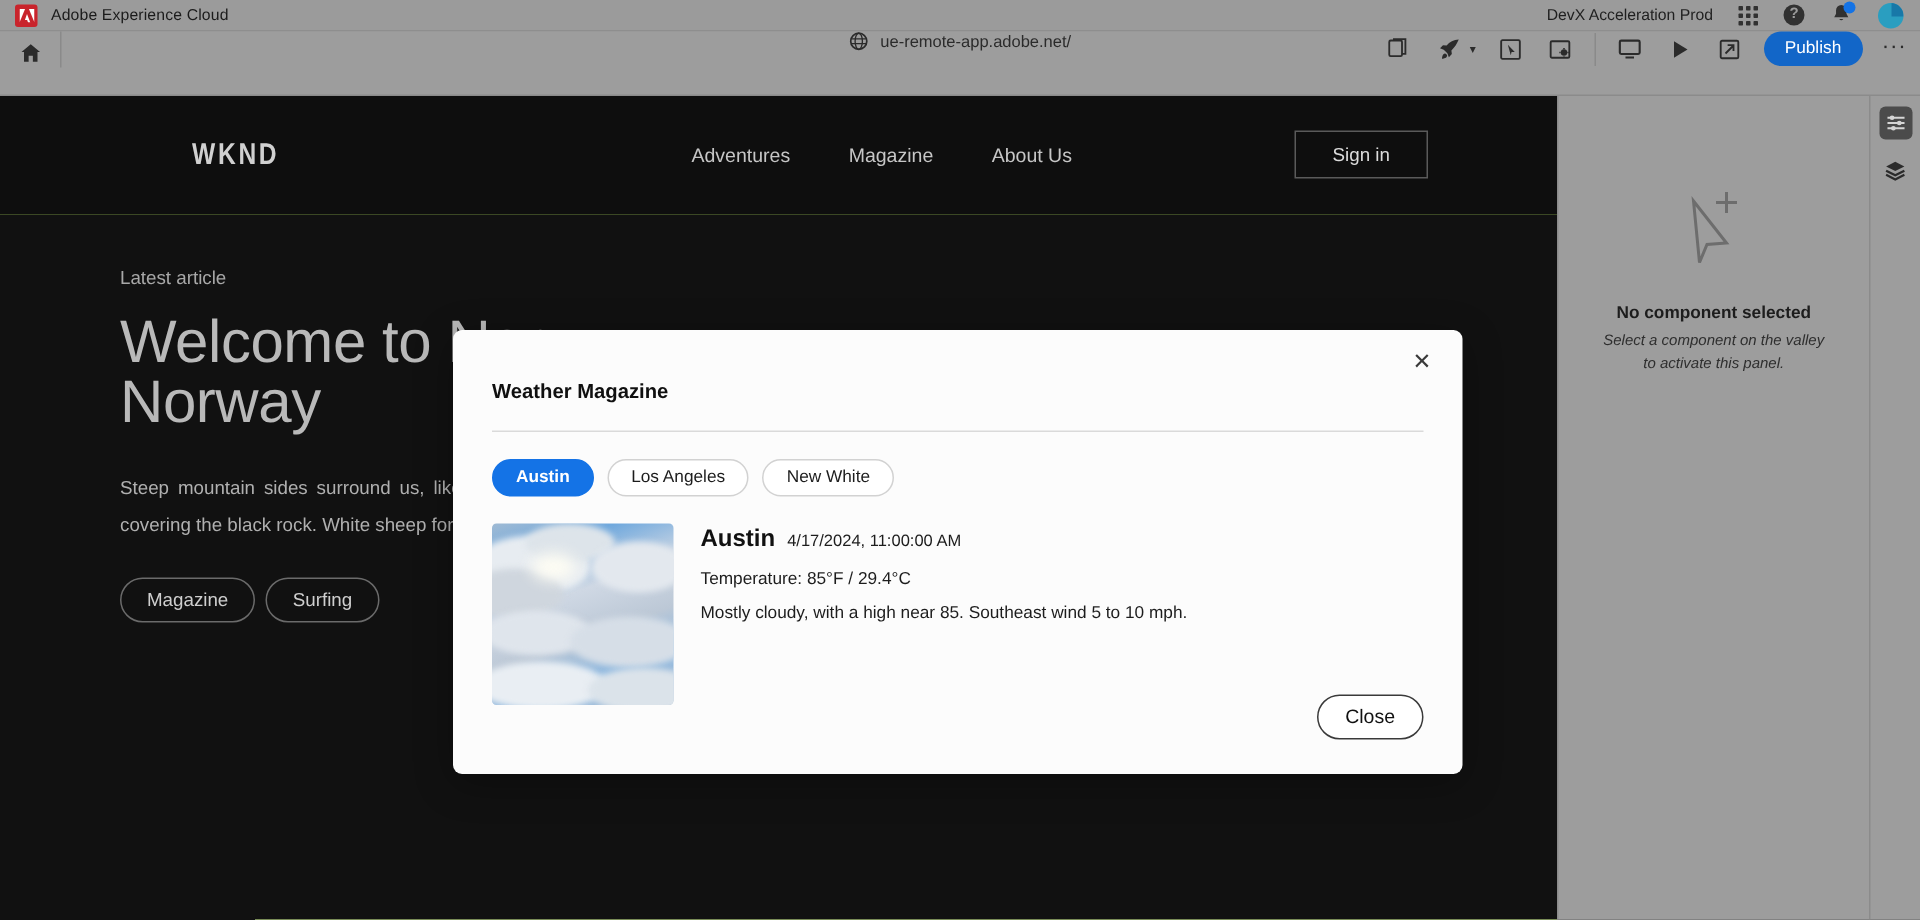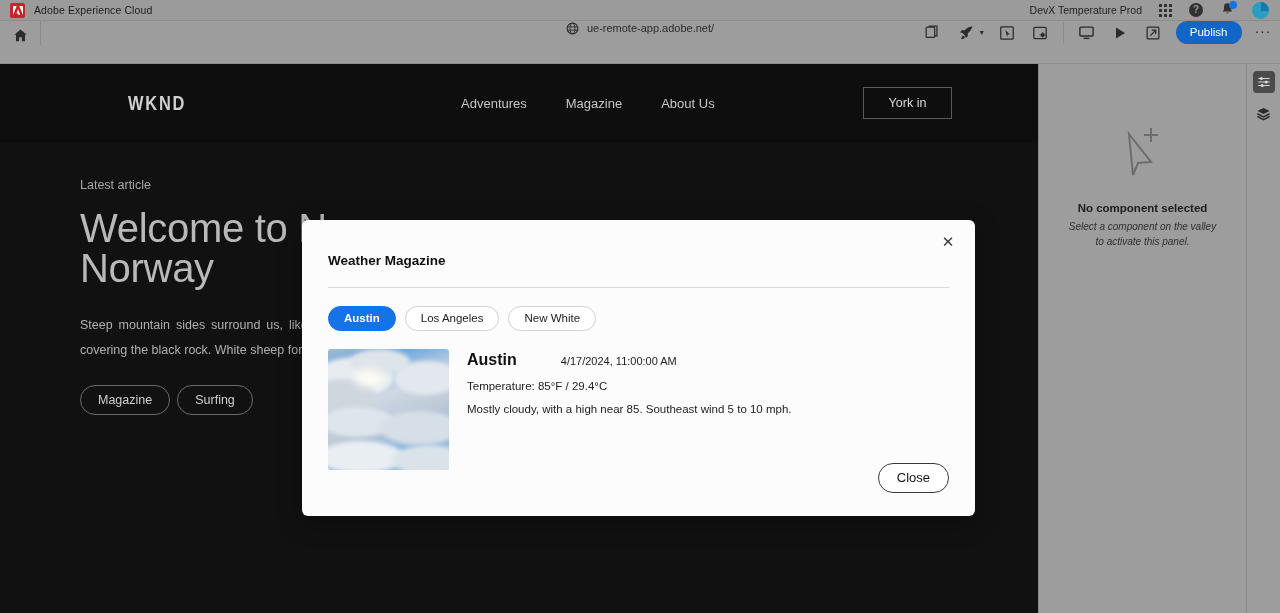--- a/index.html
+++ b/index.html
@@ -150,21 +150,21 @@
   .forecast { display: flex; gap: 18px; margin-top: 18px; }
   .wx-photo {
     width: 121px; height: 121px; border-radius: 3px; flex: 0 0 121px;
     overflow:hidden; position:relative;
     background: linear-gradient(160deg,#9fbad4 0%,#6fa8dd 18%,#cfd8e4 40%,#bcc8d6 60%,#89b6e0 78%,#aebfd2 100%);
   }
   .wx-photo .cl { position:absolute; border-radius:50%; filter: blur(2.2px); }
   .wx-info { padding-top: 2px; }
   .wx-city-line { display: flex; align-items: baseline; gap: 8px; }
   .wx-city { font-size: 16px; font-weight: 700; color: #111; }
-  .wx-date { font-size: 11px; color: #1d1d1d; margin-left: 36px; }
+  .wx-date { font-size: 11px; color: #1d1d1d; }
   .wx-line { font-size: 11.5px; color: #1d1d1d; margin-top: 11px; }
   .modal-footer { position: absolute; right: 26px; bottom: 23px; }
   .close-btn {
     border: 1px solid #3a3a3a; background: #fff; border-radius: 15px;
     padding: 6px 18px 7px; font-size: 13px; color: #111; cursor: pointer;
   }
 
   
   .right-panel {
     position: absolute; top: 64px; left: 1038px; width: 208px; height: 549px;
@@ -196,21 +196,21 @@
 <div class="adobe-bar">
   <div class="adobe-logo">
     <svg width="10" height="9" viewBox="0 0 10 9" aria-hidden="true">
       <path d="M6.3 0H10v9L6.3 0z" fill="#fff"></path>
       <path d="M3.7 0H0v9l3.7-9z" fill="#fff"></path>
       <path d="M5 3.3L7.2 9H5.7L5.1 7.4H3.6L5 3.3z" fill="#fff"></path>
     </svg>
   </div>
   <span class="adobe-title">Adobe Experience Cloud</span>
   <div class="adobe-right">
-    <span class="env-name">DevX Temperature Prod</span>
+    <span class="env-name">DevX Acceleration Prod</span>
     <span class="grid-icon">
       <i></i>
         <i></i>
         <i></i>
         <i></i>
         <i></i>
         <i></i>
         <i></i>
         <i></i>
         <i></i>
@@ -298,21 +298,21 @@
 
 <div class="canvas">
 
   <div class="site-header">
     <div class="wknd-logo">WKND</div>
     <nav class="site-nav">
       <a href="#">Adventures</a>
       <a href="#">Magazine</a>
       <a href="#">About Us</a>
     </nav>
-    <button class="signin-btn">York in</button>
+    <button class="signin-btn">Sign in</button>
   </div>
 
   <div class="hero">
     <div class="latest-label">Latest article</div>
     <h1 class="hero-title">
       <span>Welcome to Nor</span><br>
       <span>Norway</span>
     </h1>
     <p class="hero-p">Steep mountain sides surround us, like w timeline, weathered and worn by long-gone covering the black rock. White sheep forage the chilling winds funneled by the deep valley</p>
     <div class="tags">

